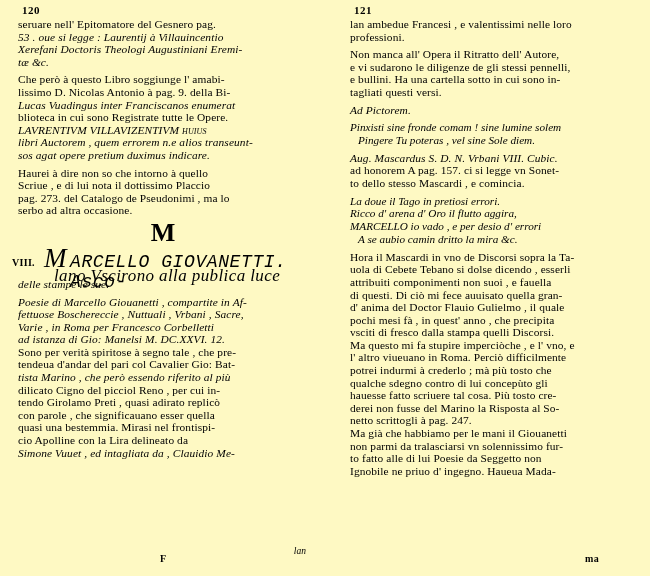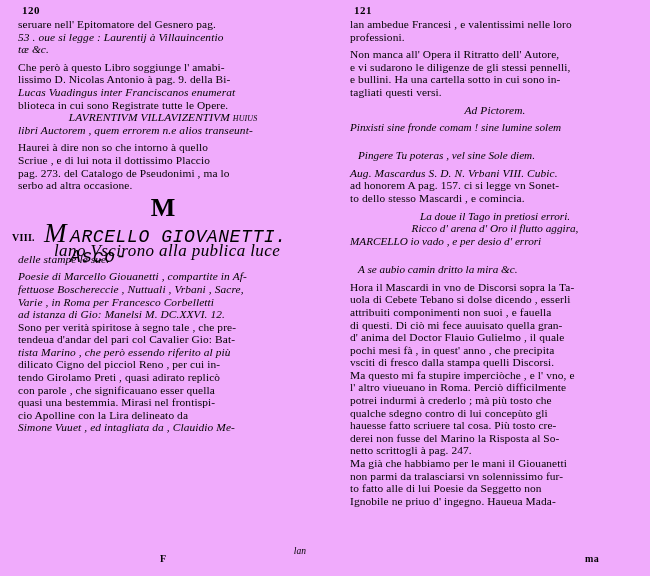--- a/index.html
+++ b/index.html
@@ -11,21 +11,21 @@
     width: 650px;
     height: 576px;
     overflow: hidden;
     font-family: "Liberation Serif", serif;
     color: #000000;
   }
   .page {
     position: relative;
     width: 650px;
     height: 576px;
-    background: #f0abfc;
+    background: #fef9c3;
     box-sizing: border-box;
     padding: 4px 10px 2px 10px;
   }
   .folio-row {
     position: relative;
     height: 14px;
     font-size: 11px;
     font-weight: bold;
     font-family: "Liberation Serif", serif;
   }
@@ -54,22 +54,22 @@
   .col.left { padding-left: 8px; }
   .col.right { padding-left: 10px; }
 
   .ln {
     font-size: 11.4px;
     line-height: 12.6px;
     white-space: nowrap;
     letter-spacing: 0.1px;
   }
   .it { font-style: italic; }
-  .sc { font-variant: small-caps; text-align: center; }
-  .ctr { text-align: center; white-space: normal; }
+  .sc { font-variant: small-caps; }
+  .ctr { text-align: left; white-space: normal; }
 
   .big-m {
     font-size: 26px;
     line-height: 26px;
     font-weight: bold;
     text-align: center;
     font-family: "Liberation Serif", serif;
     margin: 3px 0 2px 0;
   }
   .section-head {
@@ -110,21 +110,21 @@
     letter-spacing: 0.4px;
   }
   .gap2 { height: 5px; }
 
   .verse {
     font-size: 11.2px;
     line-height: 12.8px;
     font-style: italic;
     white-space: nowrap;
   }
-  .verse-ind { padding-left: 8px; margin-top: 15px; }
+  .verse-ind { padding-left: 8px; }
   .catchword {
     position: absolute;
     bottom: 2px;
     left: 150px;
     font-size: 10px;
     font-weight: bold;
   }
   .catchword-r {
     position: absolute;
     bottom: 2px;
@@ -152,30 +152,32 @@
     <div class="folio-left">120</div>
     <div class="folio-right">121</div>
   </div>
 
   <div class="columns">
 
     <div class="col left">
 
       <div class="ln">seruare nell' Epitomatore del Gesnero pag.</div>
       <div class="ln"><span class="it">53 . oue si legge : Laurentij à Villauincentio</span></div>
+      <div class="ln it">Xerefani Doctoris Theologi Augustiniani Eremi-</div>
       <div class="ln it">tæ &amp;c.</div>
 
       <div class="gap2"></div>
 
       <div class="ln">Che però à questo Libro soggiunge l' amabi-</div>
       <div class="ln">lissimo D. Nicolas Antonio à pag. 9. della Bi-</div>
       <div class="ln it">Lucas Vuadingus inter Franciscanos enumerat</div>
       <div class="ln">blioteca in cui sono Registrate tutte le Opere.</div>
       <div class="ln it sc">LAVRENTIVM VILLAVIZENTIVM huius</div>
       <div class="ln it">libri Auctorem , quem errorem n.e alios transeunt-</div>
+      <div class="ln it">sos agat opere pretium duximus indicare.</div>
 
       <div class="gap2"></div>
 
       <div class="ln">Haurei à dire non so che intorno à quello</div>
       <div class="ln">Scriue , e di lui nota il dottissimo Placcio</div>
       <div class="ln">pag. 273. del Catalogo de Pseudonimi , ma lo</div>
       <div class="ln">serbo ad altra occasione.</div>
 
       <div class="big-m">M</div>
 

